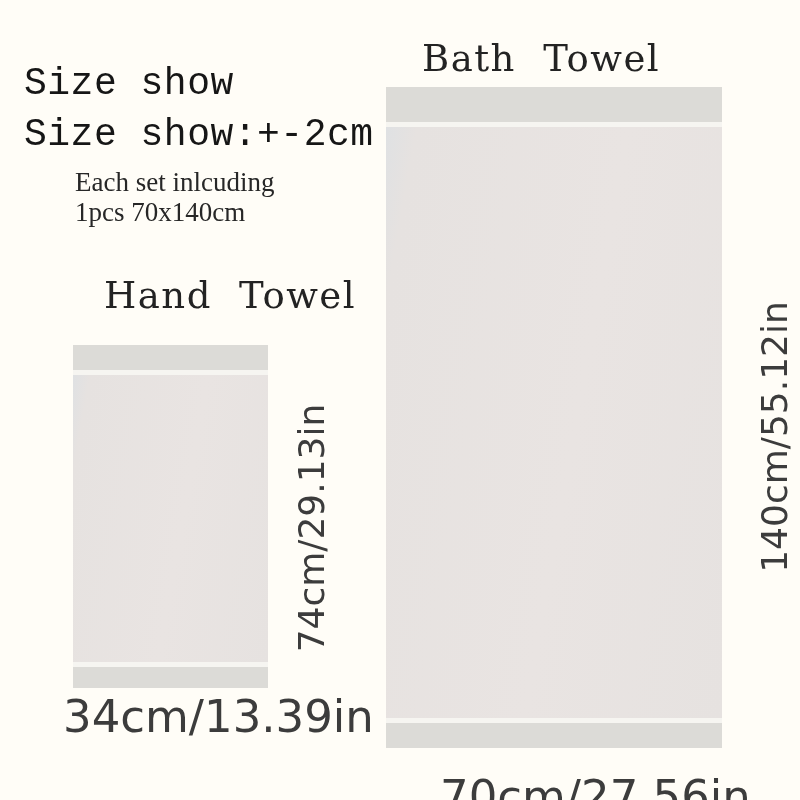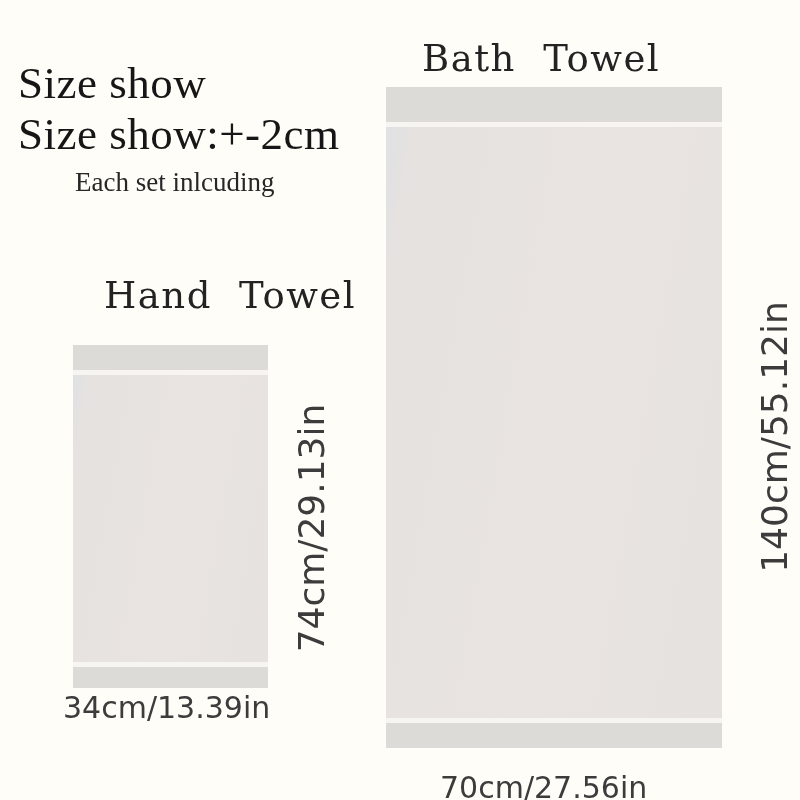--- a/index.html
+++ b/index.html
@@ -4,25 +4,25 @@
 <style>
   html,body{margin:0;padding:0;}
   .canvas{
     position:relative;
     width:800px;height:800px;
     background:var(--bg,#fffdf7);
     overflow:hidden;
     font-family:"DejaVu Sans",sans-serif;
   }
   .title{
-    position:absolute;left:18px;top:58px;
-    font-size:45px;line-height:51px;
+    position:absolute;left:24px;top:58px;
+    font-size:38px;line-height:51px;
     color:var(--title,#161616);
     letter-spacing:0.5px;
-    font-family:Liberation Serif, serif;
+    font-family:Liberation Mono, monospace;
   }
   .includes{
     position:absolute;left:75px;top:168px;
     font-size:27px;line-height:29.5px;
     color:var(--body-text,#272727);
     font-family:Liberation Serif, serif;
   }
   .towel-label{
     position:absolute;
     font-family:"DejaVu Serif","Liberation Serif",serif;
@@ -48,21 +48,21 @@
     flex:1 1 auto;
     background:linear-gradient(100deg,
       var(--body-edge,#dfe1e3) 0%,
       var(--body-main,#e7e2e0) 7%,
       var(--body-main2,#e9e4e2) 55%,
       var(--body-main,#e4e1df) 100%);
   }
   .dim{
     position:absolute;
     color:var(--dim,#3c3c3c);
-    font-size:30px;
+    font-size:45px;
     white-space:nowrap;
     font-family:"DejaVu Sans","Liberation Sans",sans-serif;
   }
   .dim.vertical{
     font-size:36px;
     transform:translate(-50%,-50%) rotate(-90deg);
   }
   .dim.v-hand{left:311px;top:528px;}
   .dim.v-bath{left:774px;top:437px;}
   .dim.h-hand{left:63px;top:690px;}
@@ -73,20 +73,21 @@
 
 <div class="canvas">
 
   <div class="title">
     <div>Size show</div>
     <div>Size show:+-2cm</div>
   </div>
 
   <div class="includes">
     <div>Each set inlcuding</div>
+    <div>1pcs 70x140cm</div>
   </div>
 
   <div class="towel-label hand">Hand Towel</div>
 
   <div class="towel small">
     <div class="hem top"></div>
     <div class="sep"></div>
     <div class="towel-body"></div>
     <div class="sep"></div>
     <div class="hem bottom"></div>

